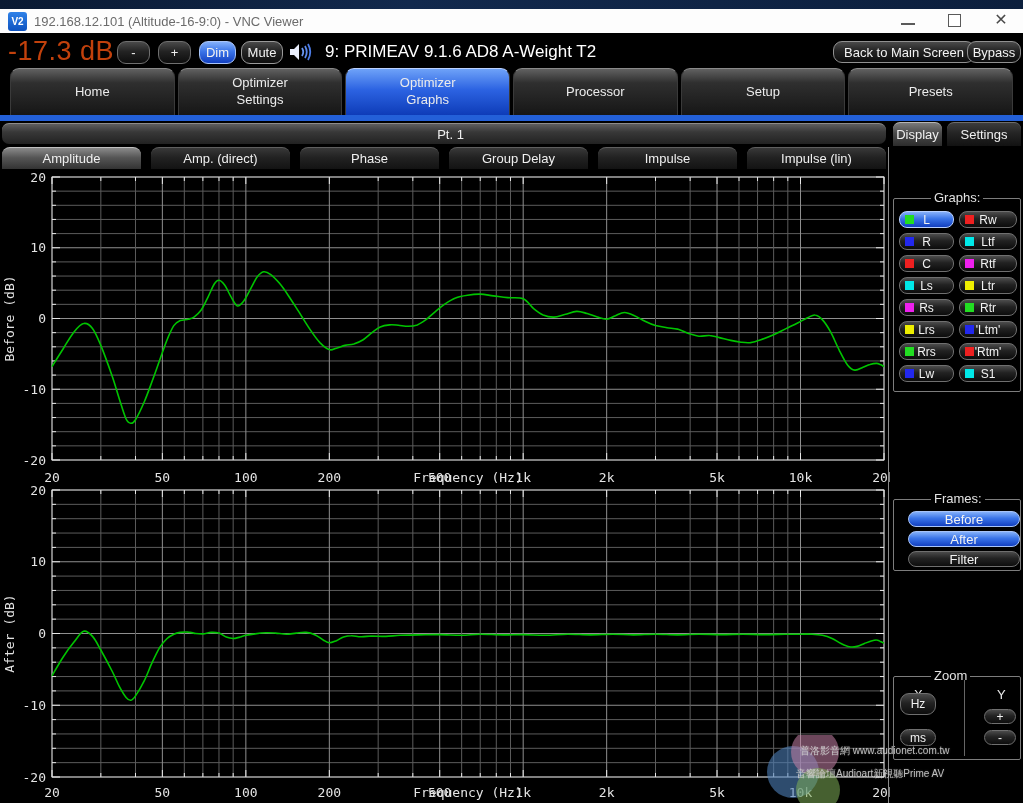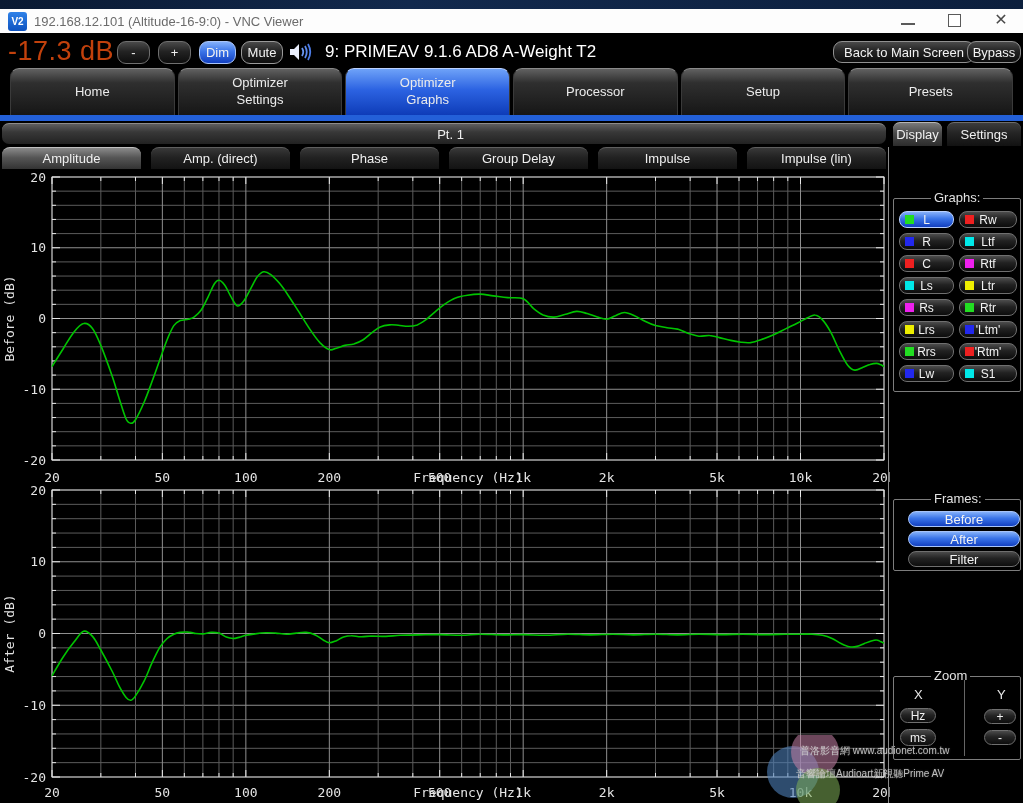--- a/index.html
+++ b/index.html
@@ -548,21 +548,21 @@
     <div class="pill blue frame-btn" style="top:11px;">Before</div>
     <div class="pill blue frame-btn" style="top:31px;">After</div>
     <div class="pill frame-btn" style="top:51px;">Filter</div>
   </div>
 
   <div class="abs fieldset" id="zoom-box">
     <span class="legend">Zoom</span>
     <div id="zoom-div"></div>
     <span class="zoom-hdr" style="left:20px;">X</span>
     <span class="zoom-hdr" style="left:103px;">Y</span>
-    <div class="pill zoom-btn" style="left:6px;top:31px;width:36px;height:15px;">Hz</div>
+    <div class="pill zoom-btn" style="left:6px;top:16px;width:36px;height:22px;">Hz</div>
     <div class="pill zoom-btn" style="left:6px;top:52px;width:36px;height:17px;">ms</div>
     <div class="pill zoom-btn" style="left:90px;top:32px;width:32px;height:15px;">+</div>
     <div class="pill zoom-btn" style="left:90px;top:53px;width:32px;height:15px;">-</div>
   </div>
 
   <svg class="abs" id="wm-circles" width="90" height="68" viewBox="0 0 90 68">
     <circle cx="31" cy="37" r="26" fill="#4d7fb8" opacity="0.6"></circle>
     <circle cx="53" cy="17" r="24" fill="#c781a8" opacity="0.55"></circle>
     <circle cx="56" cy="55" r="22" fill="#7fae57" opacity="0.55"></circle>
   </svg>

